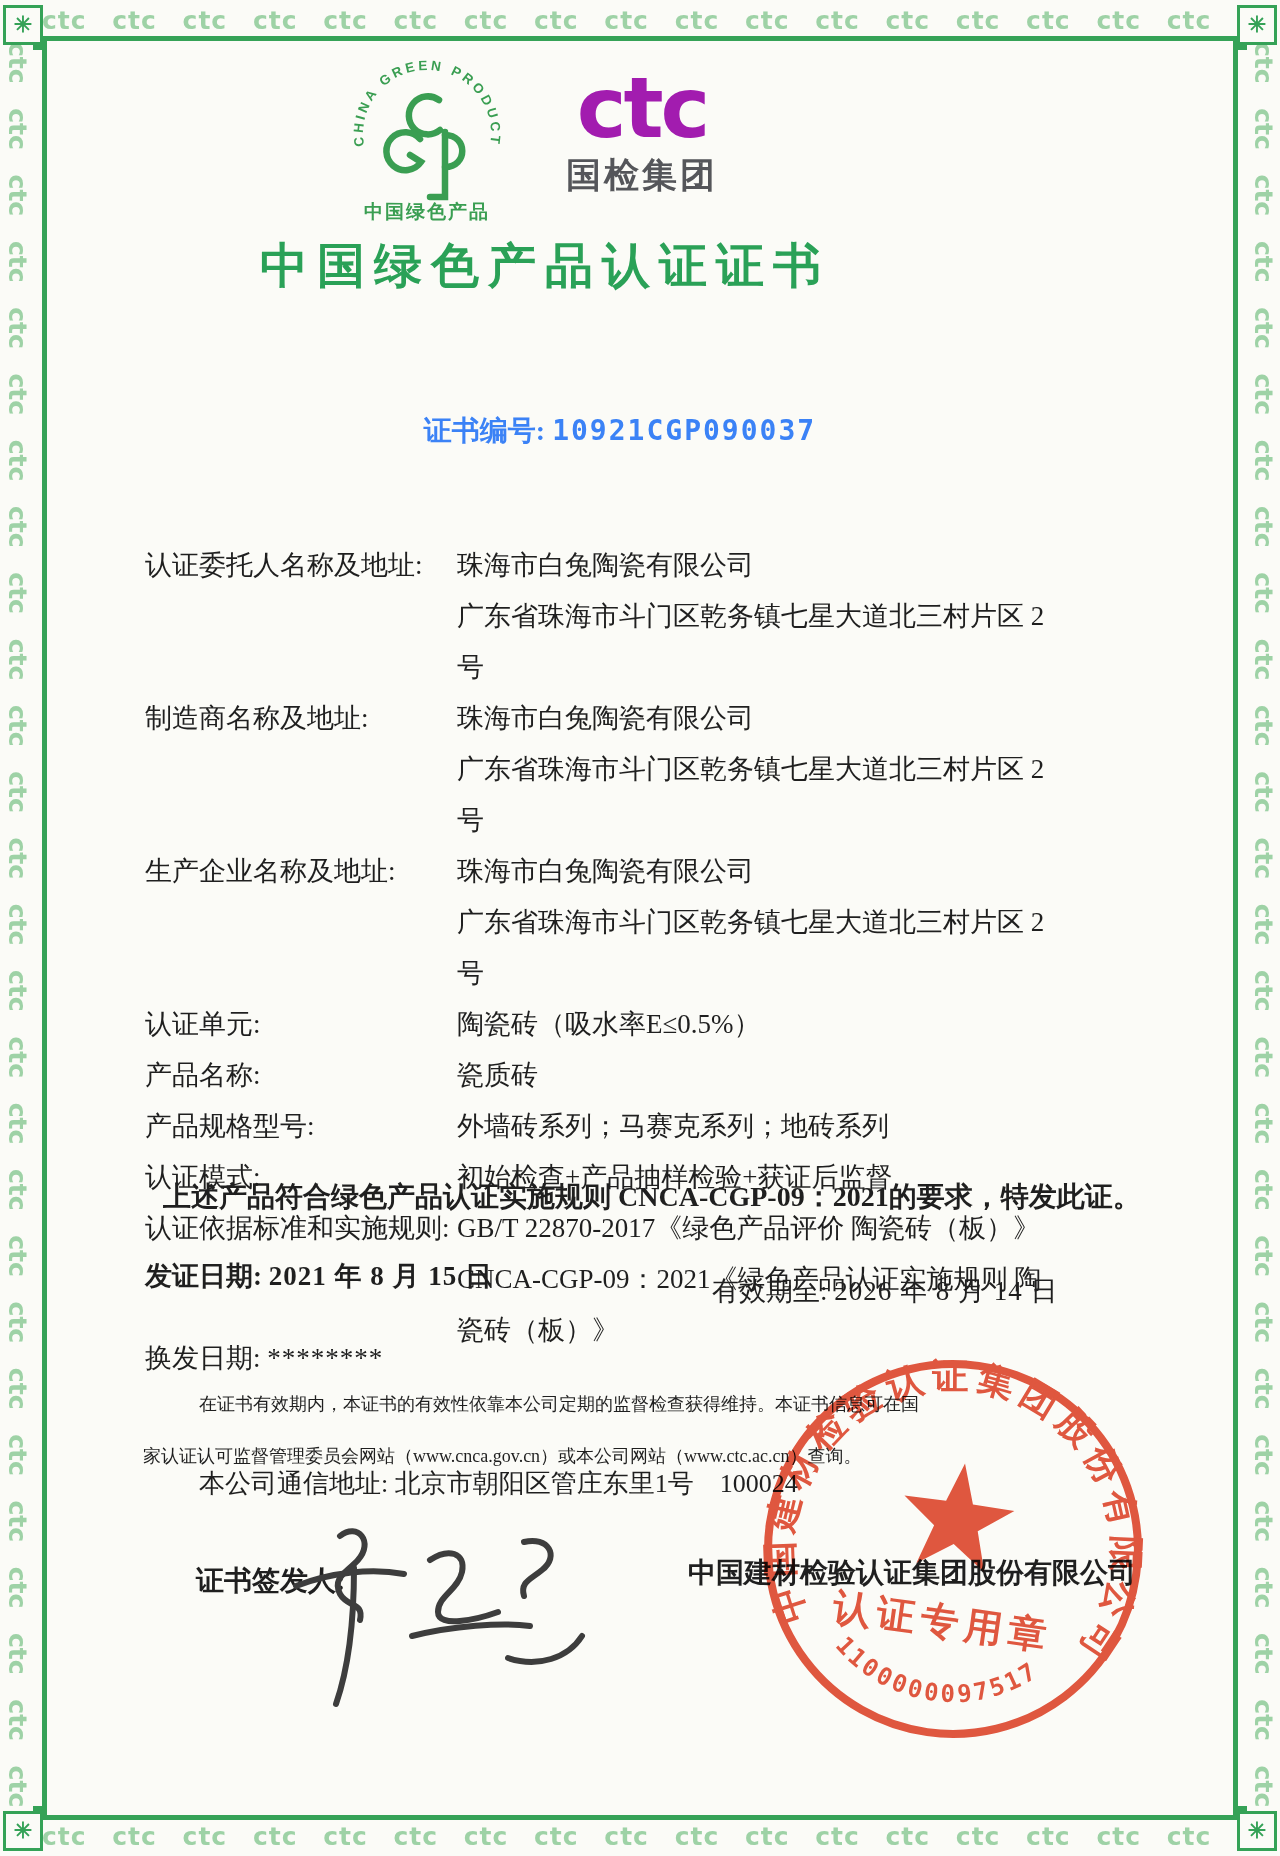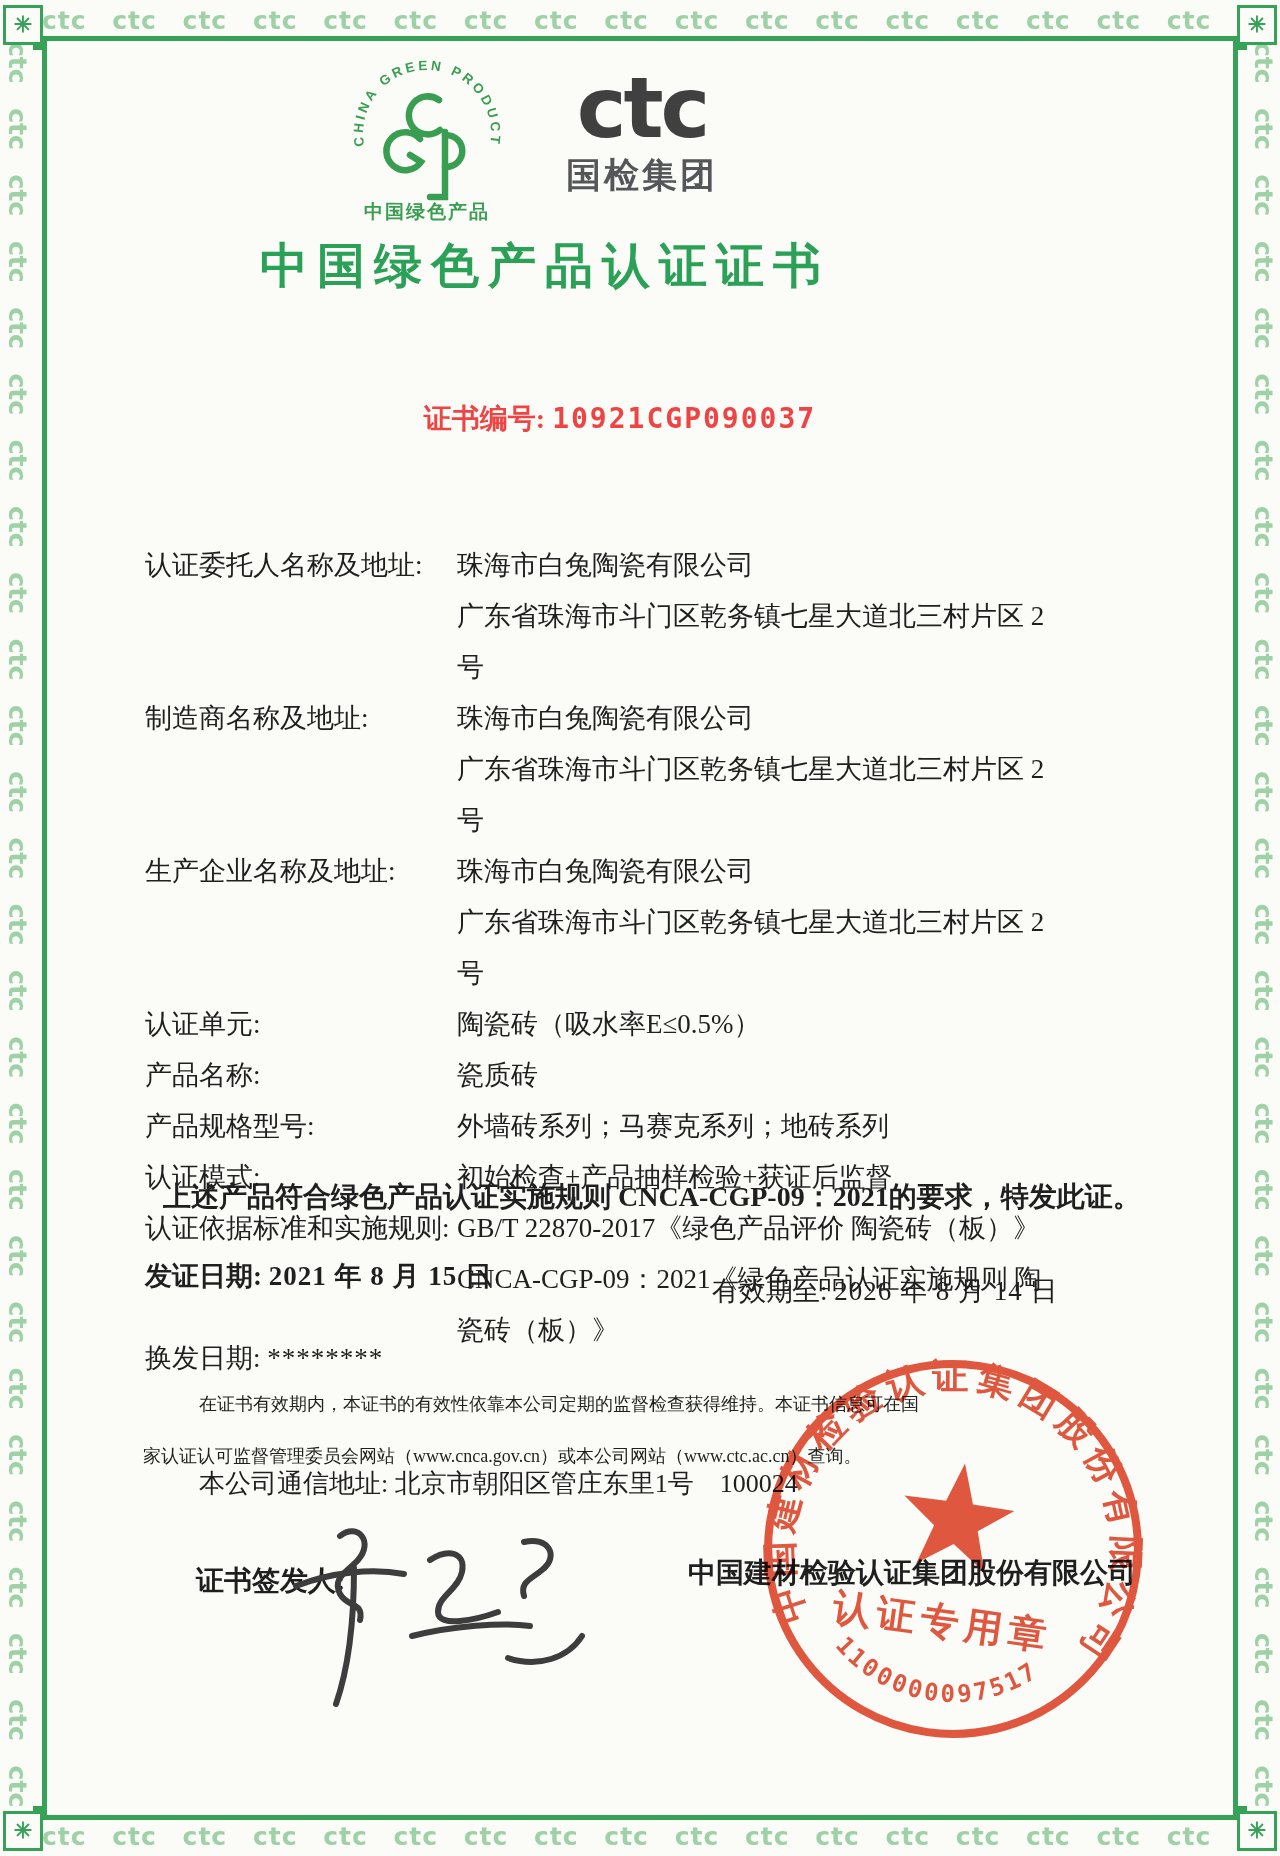--- a/index.html
+++ b/index.html
@@ -28,29 +28,29 @@
   .corner{position:absolute;width:34px;height:34px;border:3px solid #35a257;
           background:#fbfbf7;display:flex;align-items:center;justify-content:center;
           color:#35a257;font-size:22px;font-weight:bold;z-index:3;}
   .c-tl{top:5px;left:3px;}  .c-tr{top:5px;right:3px;}
   .c-bl{bottom:5px;left:3px;} .c-br{bottom:5px;right:3px;}
 
   
   .cgp-logo{position:absolute;top:56px;left:322px;width:210px;height:170px;}
   .ctc-logo{position:absolute;top:66px;left:552px;width:180px;text-align:center;}
   .ctc-word{font-family:"DejaVu Sans", sans-serif;font-weight:900;font-size:84px;
-            line-height:84px;color:#404040;letter-spacing:-3px;}
+            line-height:84px;color:#a21caf;letter-spacing:-3px;}
   .ctc-caption{margin-top:2px;font-family:"Liberation Sans", sans-serif;font-weight:bold;
                font-size:35px;color:#55565a;letter-spacing:3px;}
 
   
   .title{position:absolute;top:234px;left:70px;width:950px;text-align:center;
          font-size:48px;font-weight:bold;color:#2aa157;letter-spacing:9px;}
-  .cert-no{position:absolute;top:400px;left:0;width:1240px;text-align:center;
-           font-size:28px;font-weight:bold;color:#ef4444;}
+  .cert-no{position:absolute;top:412px;left:0;width:1240px;text-align:center;
+           font-size:28px;font-weight:bold;color:#3b82f6;}
   .cert-no .num{font-family:"DejaVu Sans Mono", monospace;letter-spacing:2px;}
 
   
   .fields{position:absolute;top:540px;left:145px;width:990px;font-size:27px;}
   .field-row{display:flex;}
   .field-label{width:312px;flex:none;line-height:51px;font-weight:500;}
   .field-value{flex:1;max-width:592px;line-height:51px;font-weight:500;}
   .vline{min-height:0;}
   .statement{position:absolute;top:1178px;left:163px;width:1000px;
              font-size:28px;font-weight:600;}

